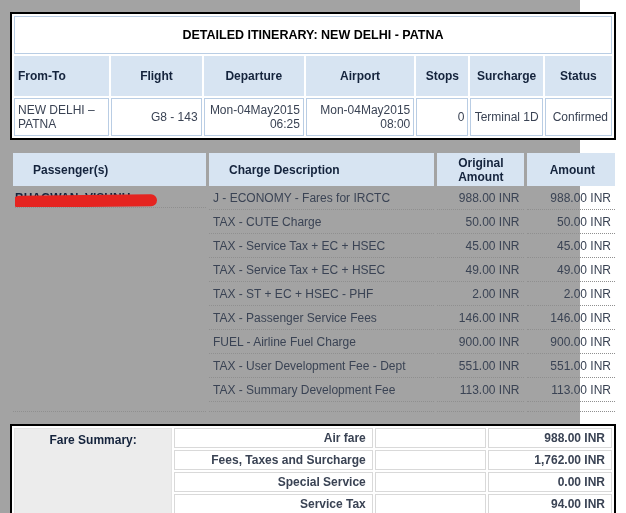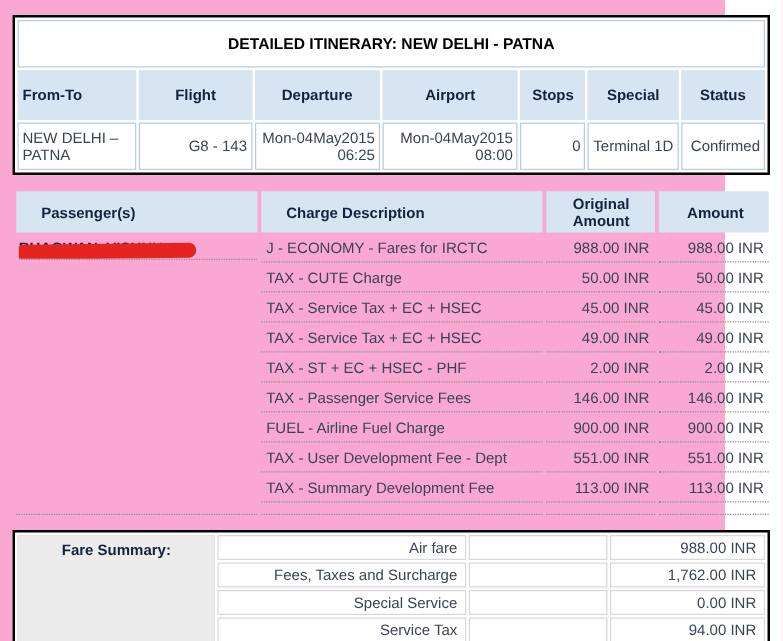--- a/index.html
+++ b/index.html
@@ -6,21 +6,21 @@
     --blue:#d7e4f2;
     --yellow:#ffc000;
     --red:#e52420;
     --gray:#ececec;
     --ink:#14233c;
     --body:#3a4354;
   }
   *{box-sizing:border-box;}
   html,body{margin:0;padding:0;background:#fff;}
   .page{
-    width:580px;height:513px;background:#f9a8d4;
+    width:580px;height:513px;background:#a3a3a3;
     padding:12px 10px 0 10px;
     font-family:"Liberation Sans",sans-serif;
     font-size:12px;color:var(--body);
   }
   table{border-collapse:separate;table-layout:fixed;}
 
   
   .itin{width:606px;border:2px solid #000;border-spacing:2px;background:#fff;}
   .itin .title-cell{
     font-weight:bold;text-align:center;color:#000;
@@ -65,21 +65,21 @@
   .summary{width:606px;border:2px solid #000;border-spacing:2px;margin-top:10px;background:#fff;}
   .summary td{
     background:#fff;border:1px solid #d9d9d9;
     padding:2px 6px;height:16px;color:var(--body);
   }
   .summary .fs-label{
     background:var(--gray);border:1px solid #e3e3e3;
     font-weight:bold;text-align:center;vertical-align:top;
     padding-top:4px;color:var(--ink);
   }
-  .summary .fs-row-label,.summary .fs-amt{text-align:right;}
+  .summary .fs-row-label,.summary .fs-amt{text-align:right;font-weight:bold;}
   .summary tr.total td{
     background:var(--yellow);border:1px solid #000;
     font-weight:bold;color:var(--ink);text-align:right;
   }
 </style>
 </head>
 <body>
 
 <div class="page">
 
@@ -96,21 +96,21 @@
     <tbody>
         <tr>
       <td class="title-cell" colspan="7">DETAILED ITINERARY: NEW DELHI - PATNA</td>
     </tr>
     <tr>
       <th class="left">From-To</th>
       <th>Flight</th>
       <th>Departure</th>
       <th>Airport</th>
       <th>Stops</th>
-      <th>Special</th>
+      <th>Surcharge</th>
       <th>Status</th>
     </tr>
     <tr>
       <td class="left">NEW DELHI – PATNA</td>
       <td>G8 - 143</td>
       <td>Mon-04May2015 06:25</td>
       <td>Mon-04May2015 08:00</td>
       <td>0</td>
       <td>Terminal 1D</td>
       <td>Confirmed</td>

